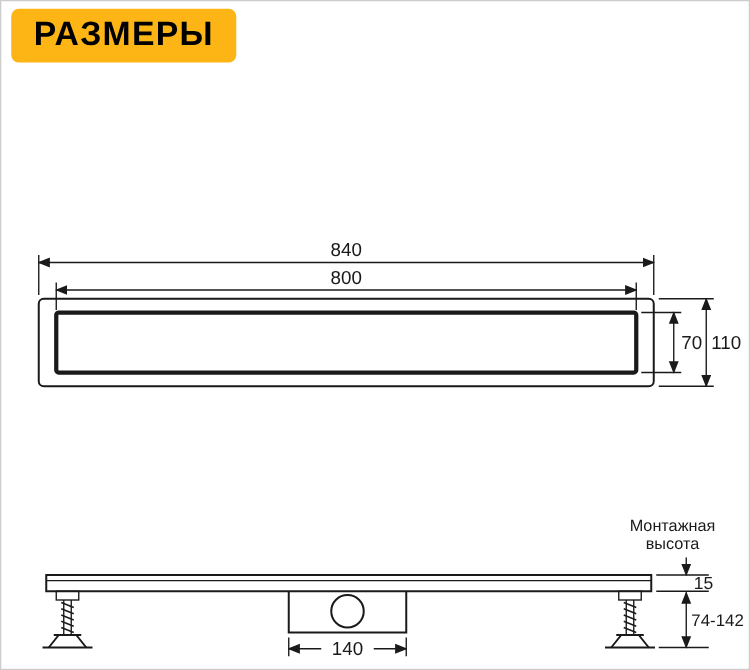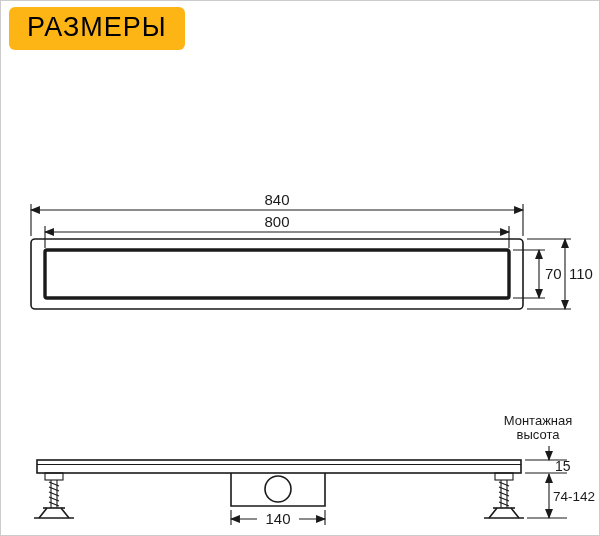--- a/index.html
+++ b/index.html
@@ -4,21 +4,21 @@
 <style>
   html,body{margin:0;padding:0;background:#f3f3f3;}
   .page{
     position:relative;width:600px;height:536px;background:#ffffff;
     border:1px solid #cccccc;box-sizing:border-box;overflow:hidden;
     font-family:"Liberation Sans",sans-serif;
   }
   .badge{
     position:absolute;left:8px;top:6px;
     padding:5px 18px 7px 18px;border-radius:6px;
-    font-size:27px;font-weight:normal;letter-spacing:1px;color:#000;
+    font-size:27px;font-weight:bold;letter-spacing:1px;color:#000;
     background:#fdb515;
   }
   svg.drawing{position:absolute;left:0;top:0;}
   svg text{
     font-family:"Liberation Sans",sans-serif;
     fill:#1a1a1a;
   }
   .dim-txt{font-size:15px;}
   .dim-txt-sm{font-size:14px;}
   .dim-txt-range{font-size:13.5px;}

